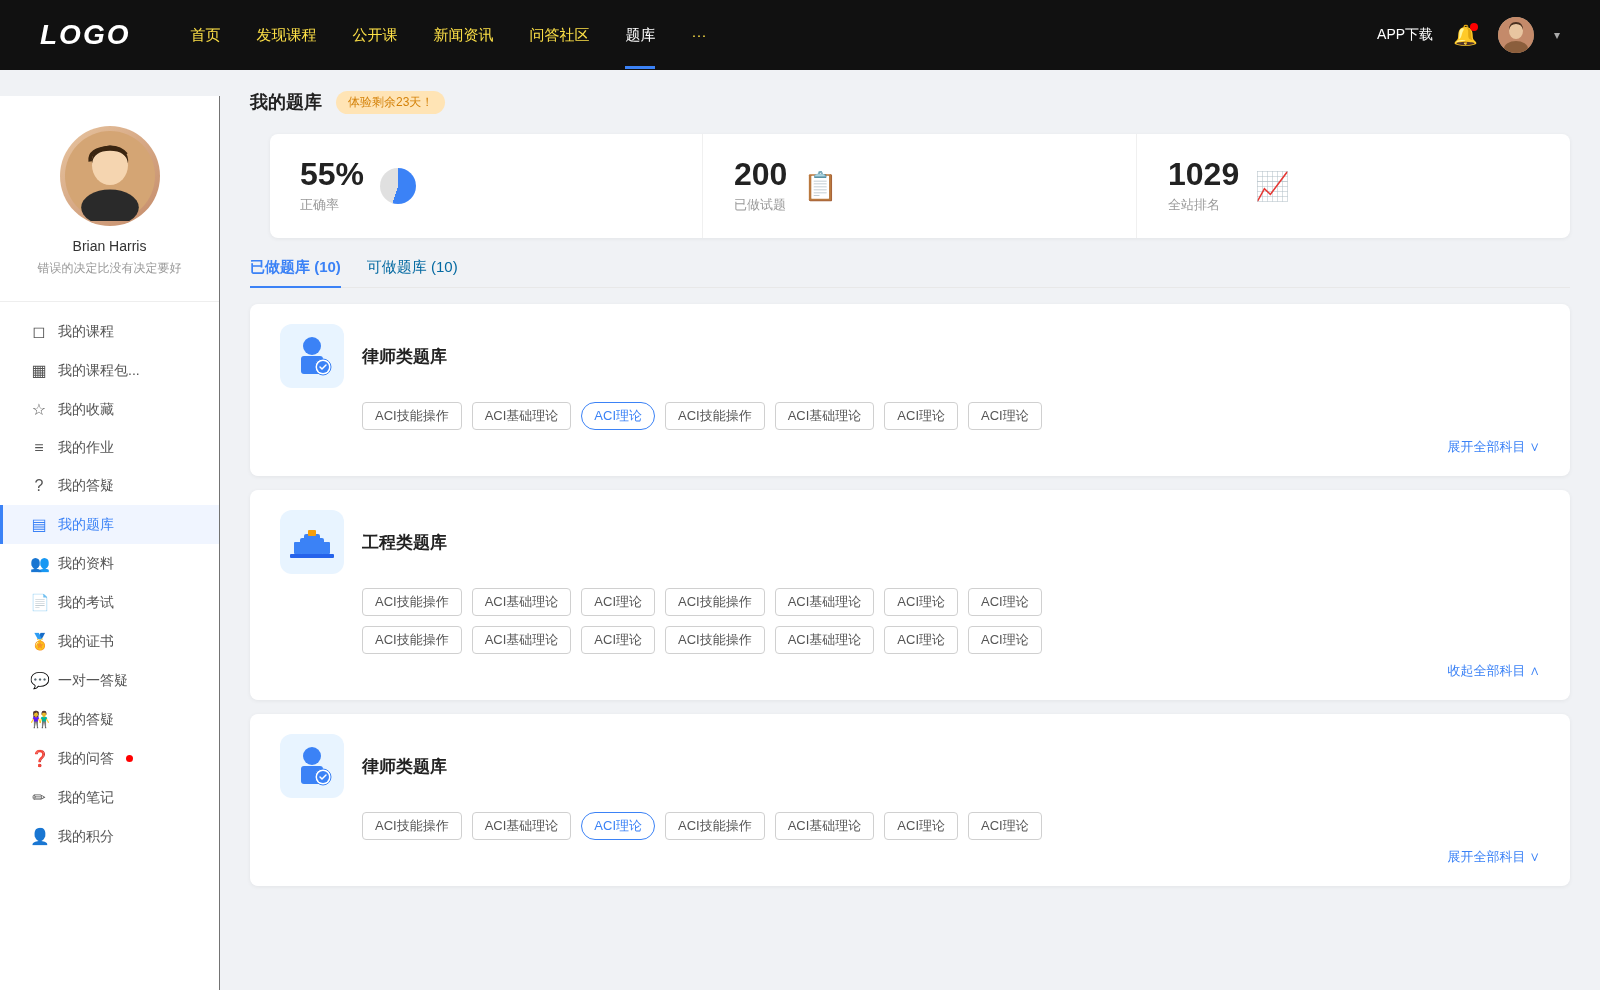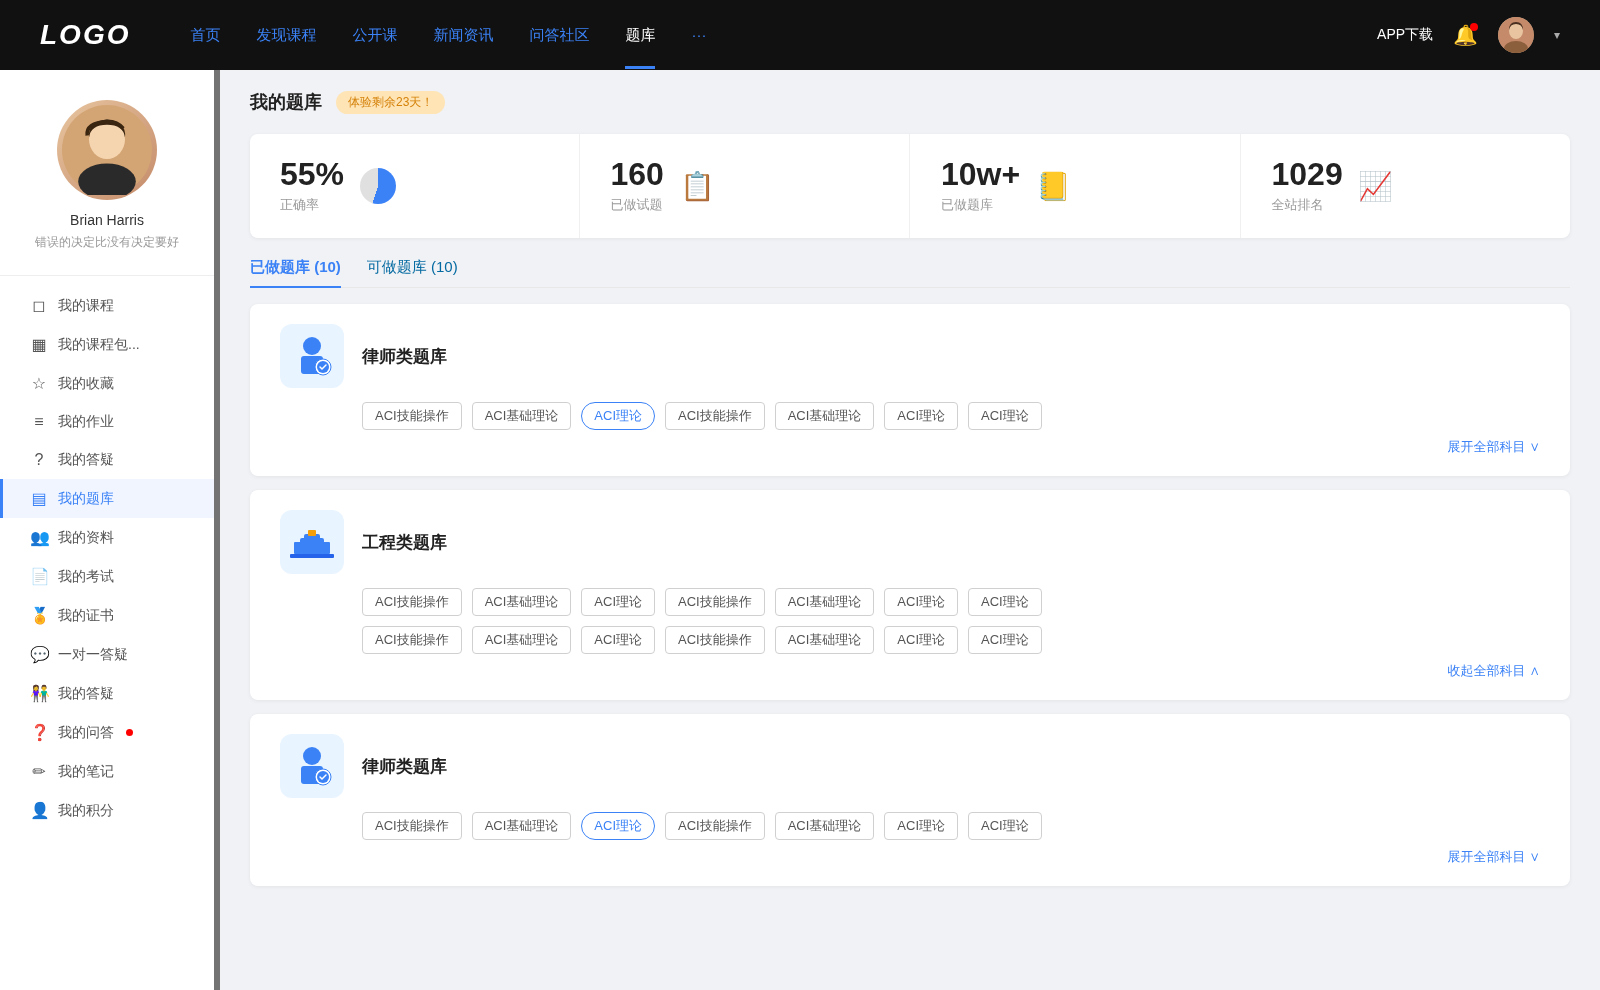--- a/index.html
+++ b/index.html
@@ -22,21 +22,21 @@
       letter-spacing: 2px;
       margin-right: 60px;
       font-style: italic;
     }
     .header-nav {
       display: flex;
       gap: 36px;
       flex: 1;
     }
     .nav-item {
-      color: #3b82f6;
+      color: #fde047;
       font-size: 15px;
       cursor: pointer;
       padding: 4px 0;
       position: relative;
     }
     .nav-item.active {
       color: #fff;
     }
     .nav-item.active::after {
       content: '';
@@ -80,21 +80,22 @@
       display: flex;
       min-height: calc(100vh - 70px);
     }
 
     
     .sidebar {
       width: 220px;
       background: #fff;
       padding: 30px 0 16px;
       flex-shrink: 0;
-      border-right: 6px solid #737373;
+      border-right: 1px solid #737373;
+      margin-top: 26px;
     }
     .profile-section {
       display: flex;
       flex-direction: column;
       align-items: center;
       padding-bottom: 24px;
       border-bottom: 1px solid #eee;
     }
     .profile-avatar {
       width: 100px; height: 100px;
@@ -183,20 +184,21 @@
 
     
     .stats-row {
       display: flex;
       gap: 1px;
       background: #fff;
       border-radius: 8px;
       margin-bottom: 20px;
       overflow: hidden;
       box-shadow: 0 1px 4px rgba(0,0,0,0.06);
+      margin-left: 20px;
     }
     .stat-item {
       flex: 1;
       padding: 24px 30px;
       display: flex;
       align-items: center;
       gap: 16px;
       border-right: 1px solid #f0f0f0;
     }
     .stat-item:last-child { border-right: none; }
@@ -430,31 +432,24 @@
     <div class="stats-row">
       <div class="stat-item">
         <div class="stat-text">
           <div class="stat-value">55%</div>
           <div class="stat-label">正确率</div>
         </div>
         <div class="pie-icon"></div>
       </div>
       <div class="stat-item">
         <div class="stat-text">
-          <div class="stat-value">160</div>
+          <div class="stat-value">200</div>
           <div class="stat-label">已做试题</div>
         </div>
         <div style="font-size:28px; color:#4ade80;">📋</div>
-      </div>
-      <div class="stat-item">
-        <div class="stat-text">
-          <div class="stat-value">10w+</div>
-          <div class="stat-label">已做题库</div>
-        </div>
-        <div style="font-size:28px; color:#f59e0b;">📒</div>
       </div>
       <div class="stat-item">
         <div class="stat-text">
           <div class="stat-value">1029</div>
           <div class="stat-label">全站排名</div>
         </div>
         <div style="font-size:28px; color:#f87171;">📈</div>
       </div>
     </div>
 

